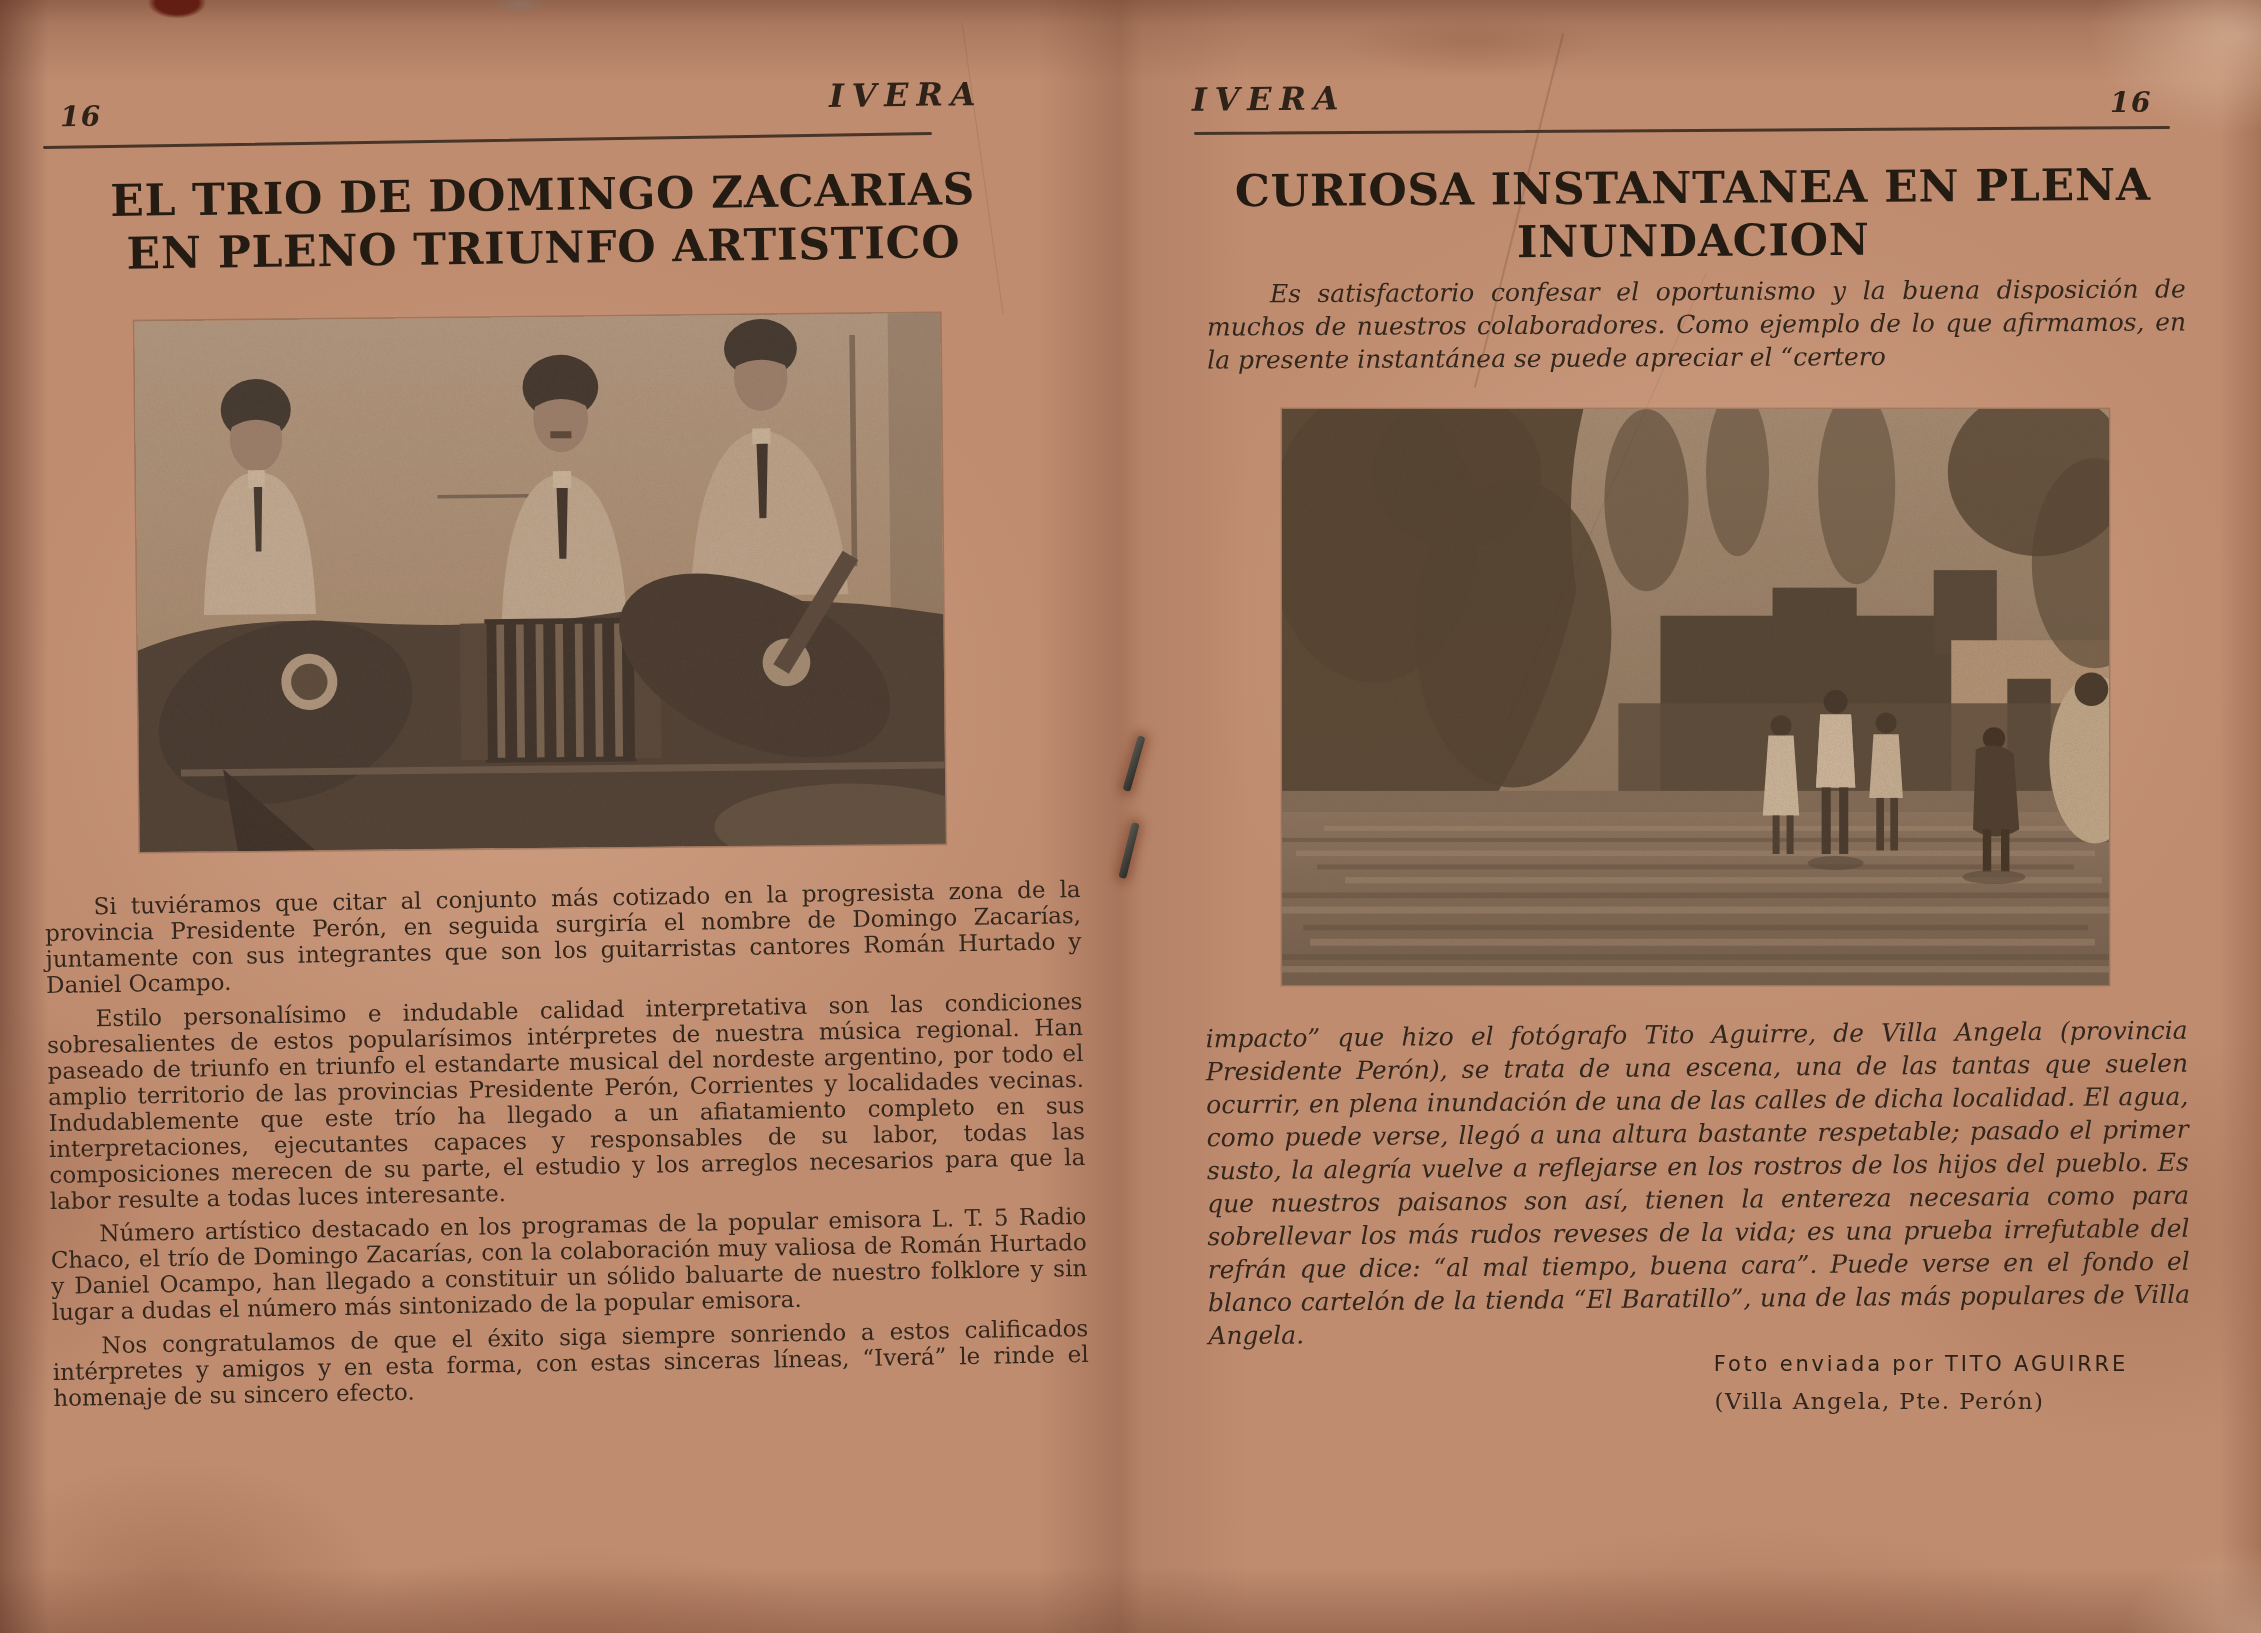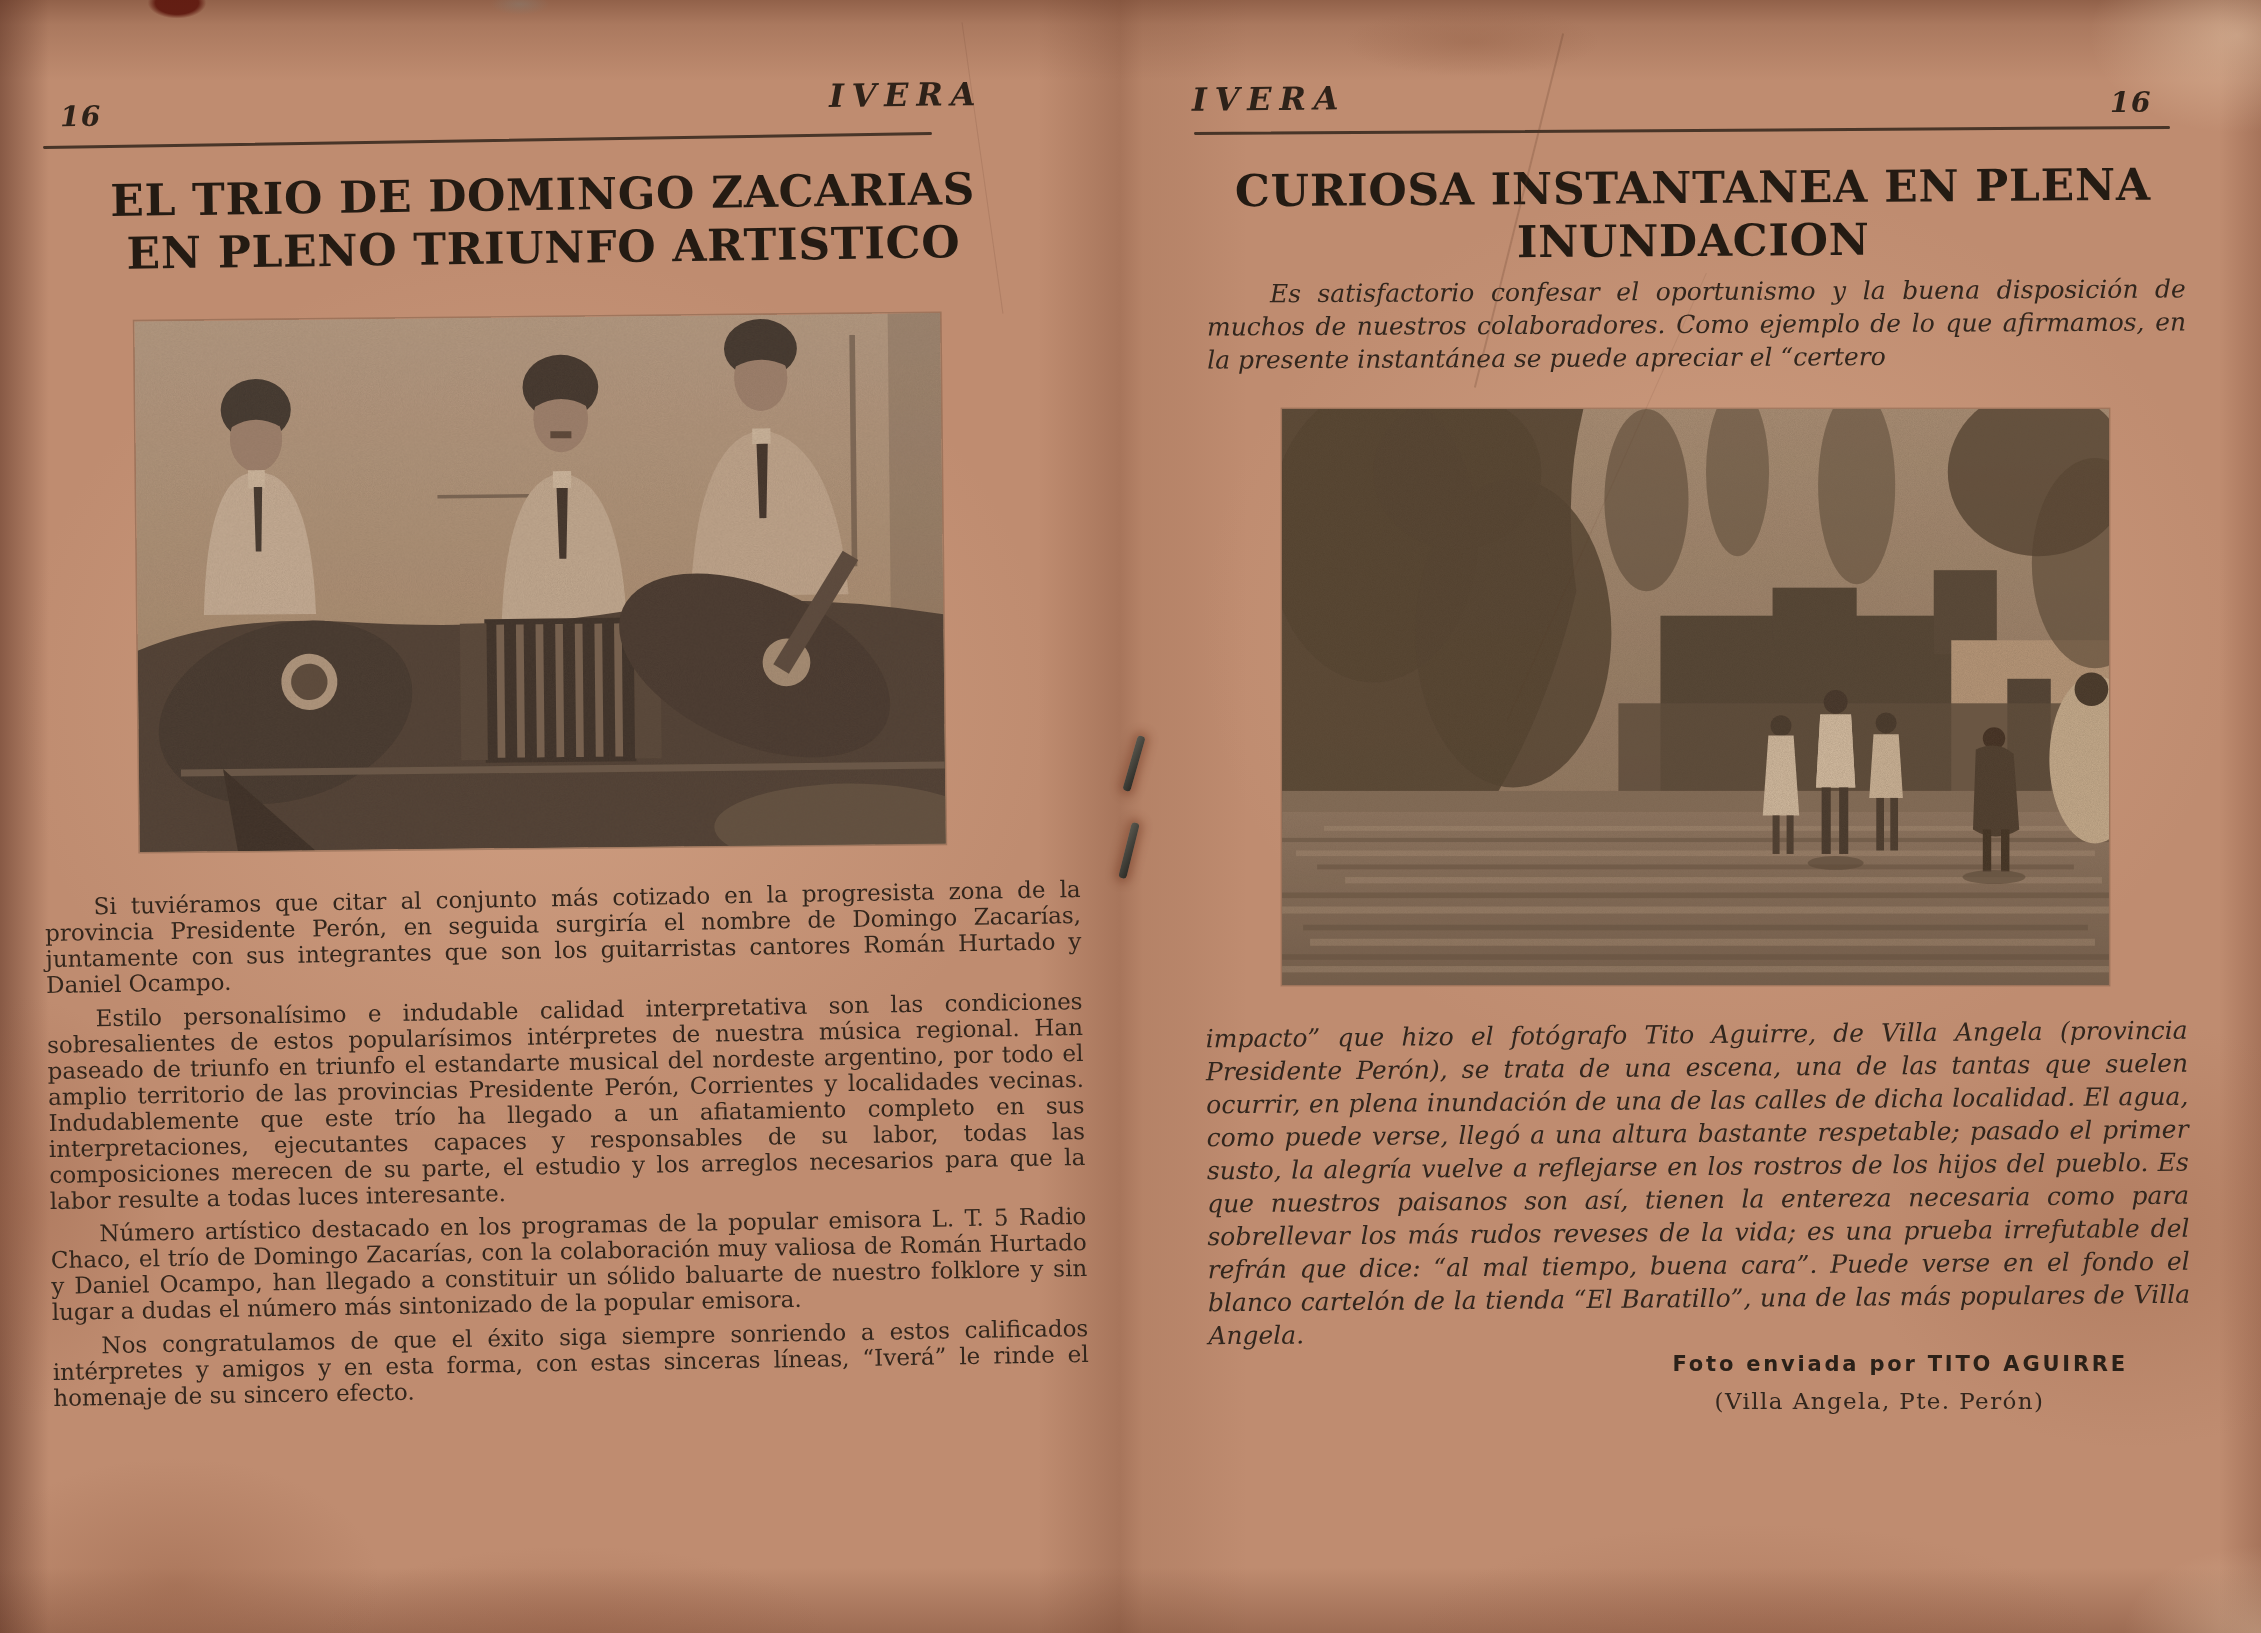--- a/index.html
+++ b/index.html
@@ -27,21 +27,21 @@
   }
   .abs{position:absolute;}
   .pageno{font-size:28px;font-weight:bold;font-style:italic;letter-spacing:1.4px;}
   .runhead{font-size:32px;font-weight:bold;font-style:italic;letter-spacing:7.7px;}
   .rule{height:2.8px;background:#32261b;opacity:0.85;border-radius:1.4px;}
   .headline{font-weight:bold;text-align:center;font-size:44px;line-height:53px;letter-spacing:0.7px;color:#241b13;}
   .bodytext{font-size:23px;line-height:26px;text-align:justify;color:#33261c;}
   .bodytext p{margin:0 0 7.7px 0;text-indent:49px;}
   .italictext{font-size:25px;line-height:33px;font-style:italic;text-align:justify;color:#32261d;}
   .italictext p{margin:0;text-indent:63px;}
-  .credit-bold{font-family:"DejaVu Sans", sans-serif;font-weight:bold;font-size:21px;letter-spacing:2.8px;color:#2b2118;text-align:right;}
+  .credit-bold{font-family:"DejaVu Sans", sans-serif;font-weight:normal;font-size:21px;letter-spacing:2.8px;color:#2b2118;text-align:right;}
   .credit-paren{font-size:23px;color:#32261d;text-align:center;letter-spacing:1.4px;}
   .crease{background:rgba(92,54,38,0.22);}
   .staple{width:7.7px;height:57px;background:linear-gradient(100deg,#5a584f,#2c2b26);border-radius:3.5px;box-shadow:0 0 9.8px 4.2px rgba(110,52,28,0.45);}
   .photo-frame{box-shadow:0 0 0 1.4px rgba(60,42,28,0.25), 0 0 19.6px rgba(90,55,35,0.25) inset;}
 </style>
 </head>
 <body>
 
 <div class="canvas">
 

